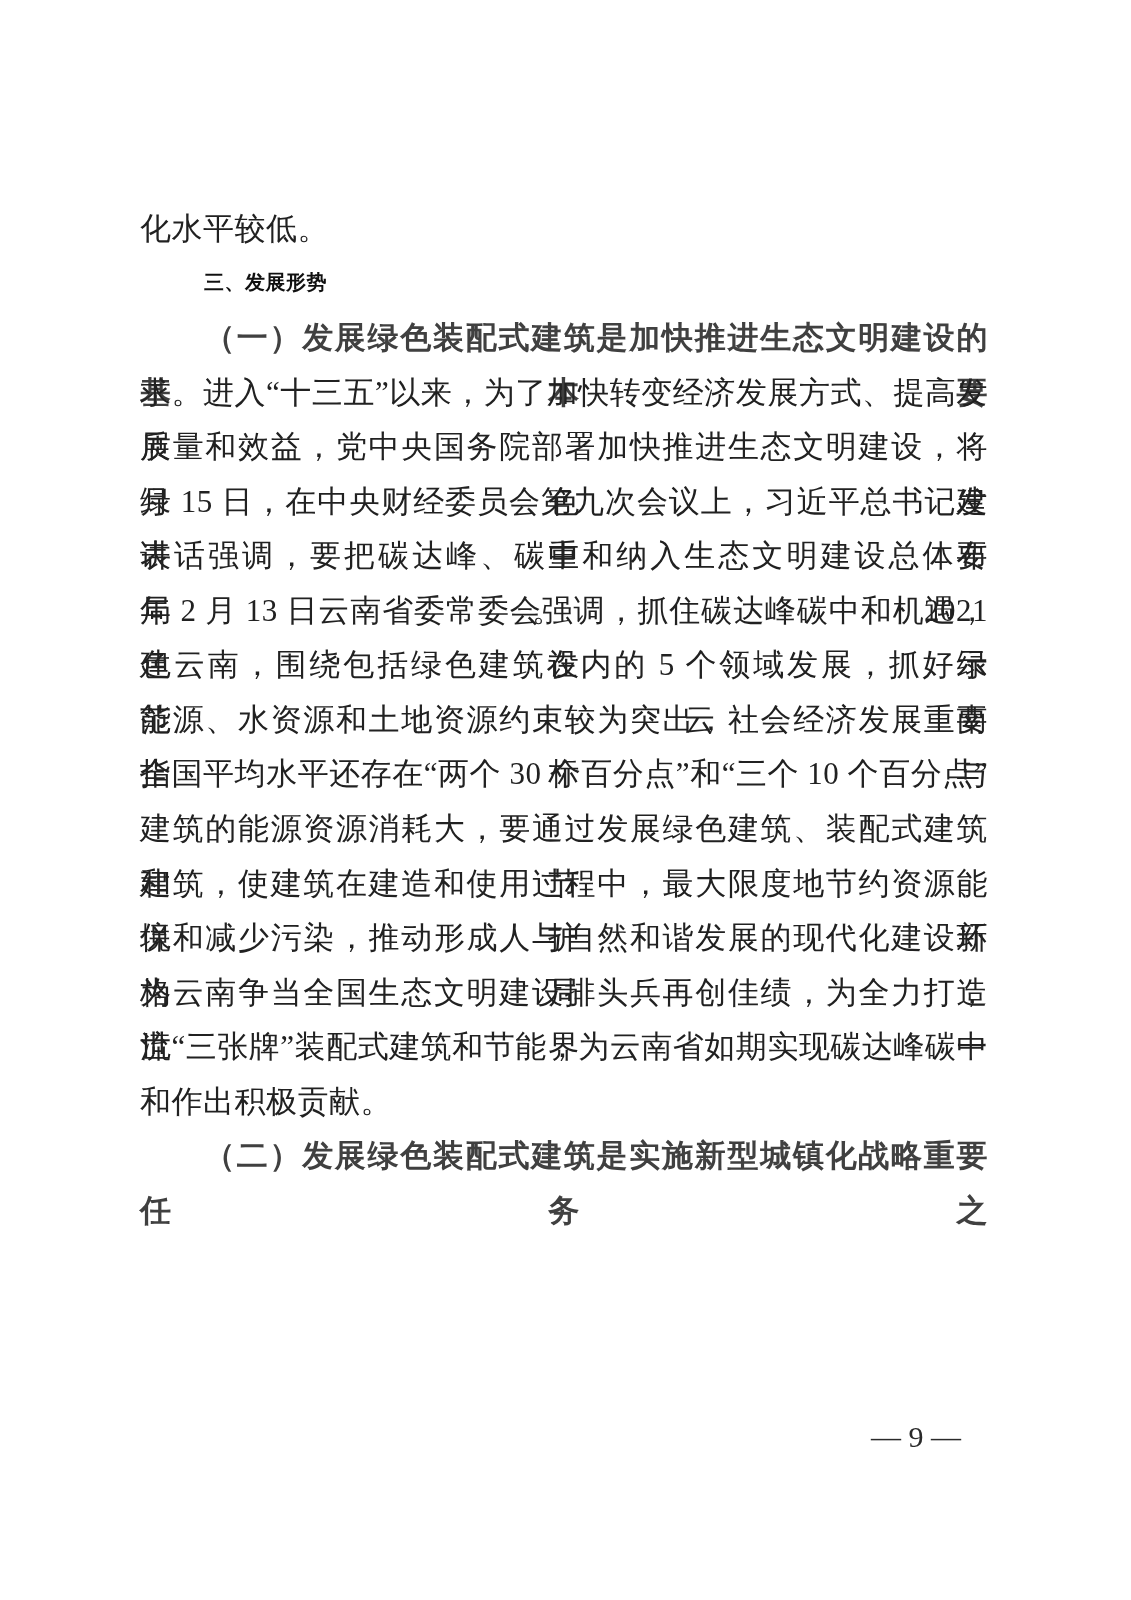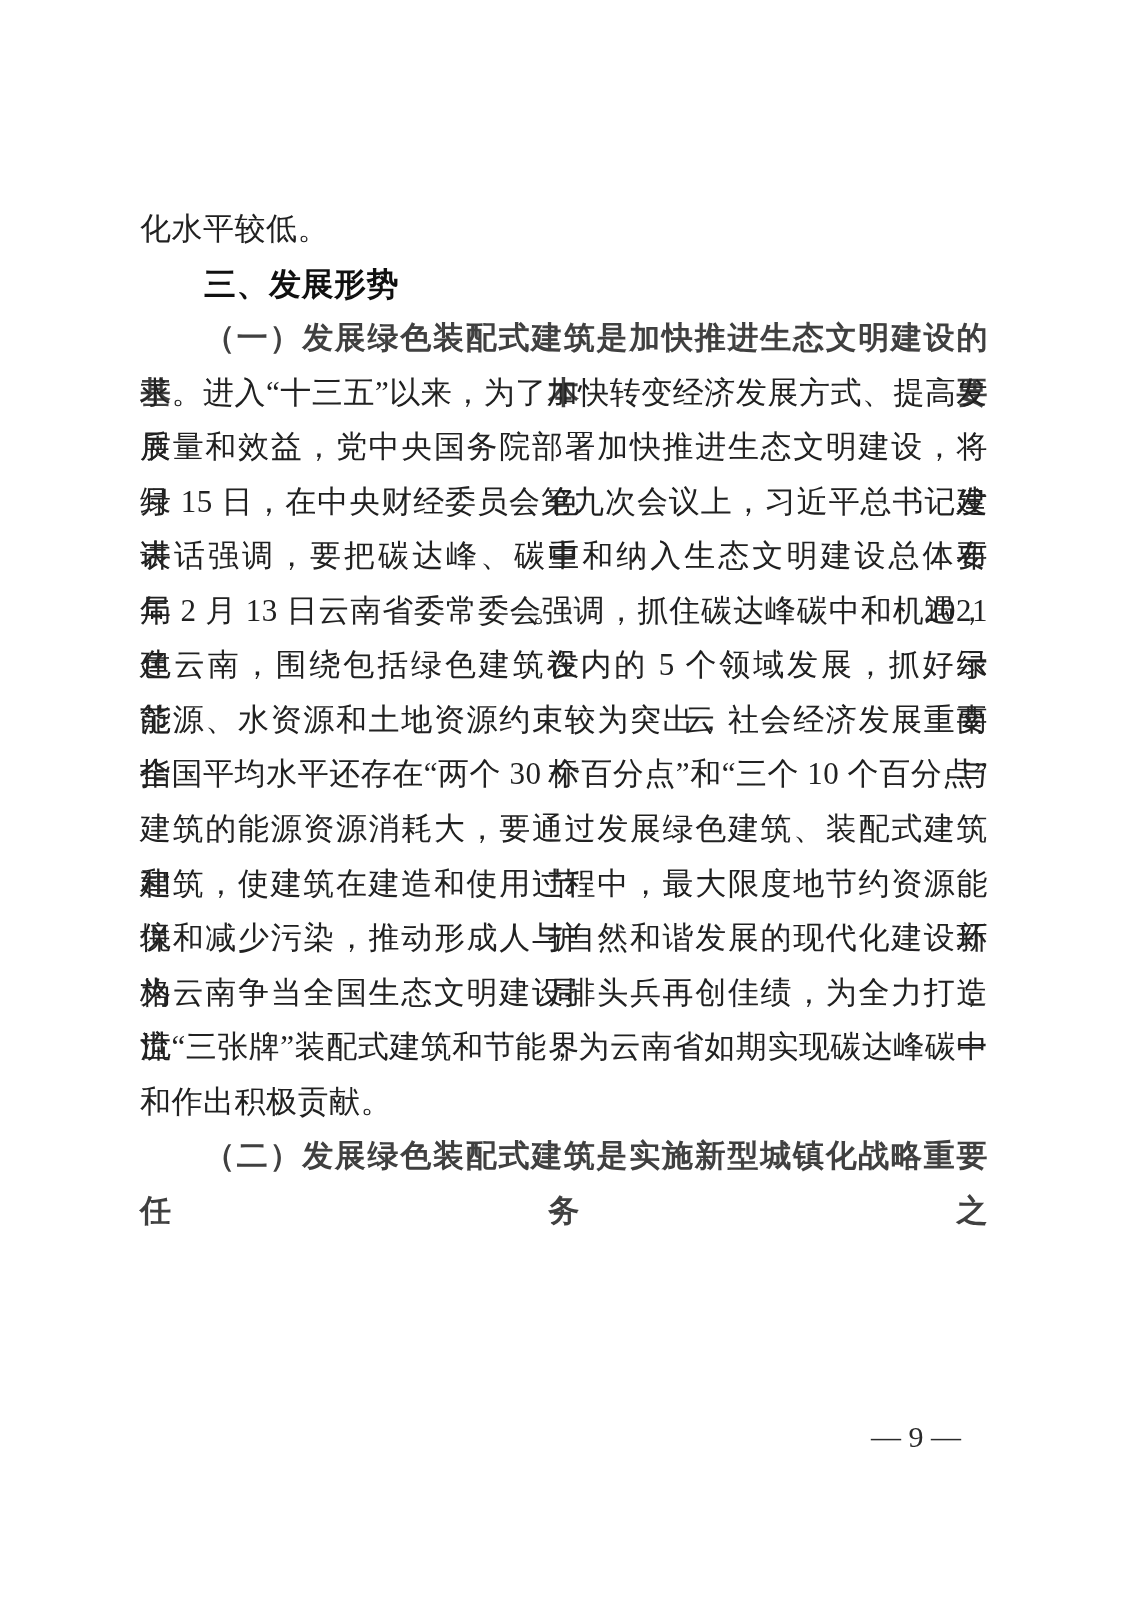--- a/index.html
+++ b/index.html
@@ -34,22 +34,22 @@
   }
   .just {
     white-space: normal;
     text-align: justify;
     text-align-last: justify;
   }
   .indent { text-indent: 64px; }
   .bold { font-weight: bold; color: #404040; }
   .heading {
     font-weight: bold;
-    font-family: Liberation Serif, serif;
-    font-size: 32px;
+    font-family: Liberation Mono, monospace;
+    font-size: 20px;
     color: #101010;
   }
   .page-number {
     position: absolute;
     top: 1412px;
     right: 170px;
     height: 50px;
     line-height: 50px;
     font-size: 30px;
     color: #2a2a2a;

